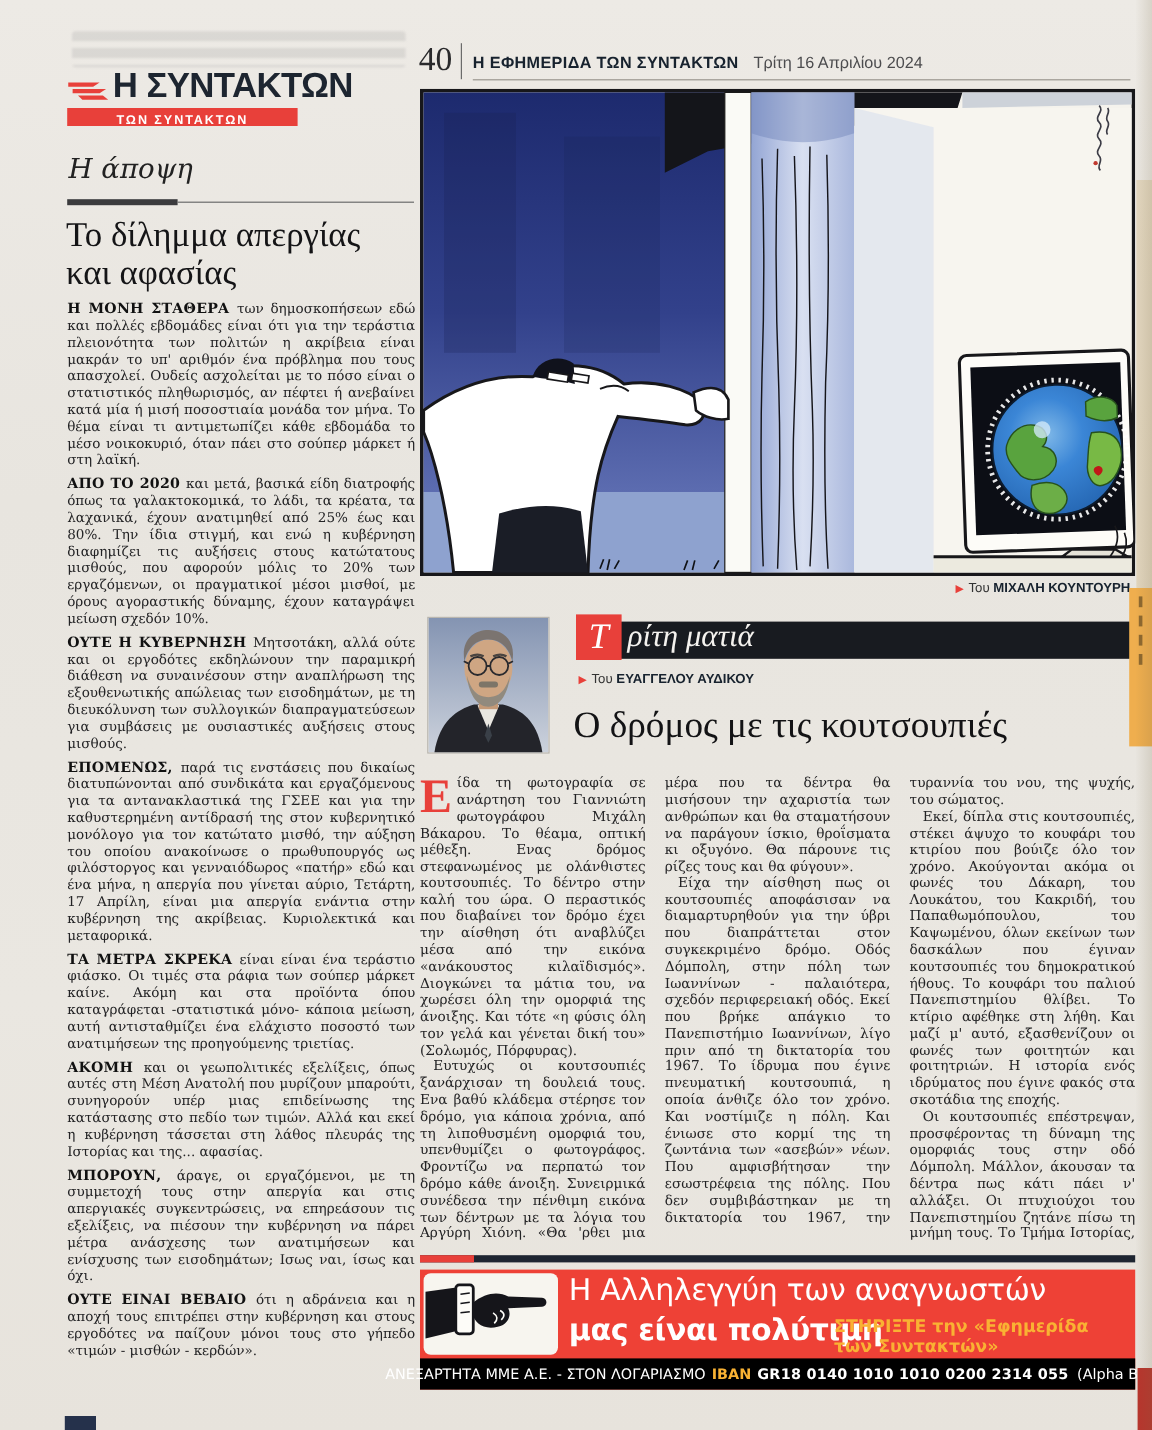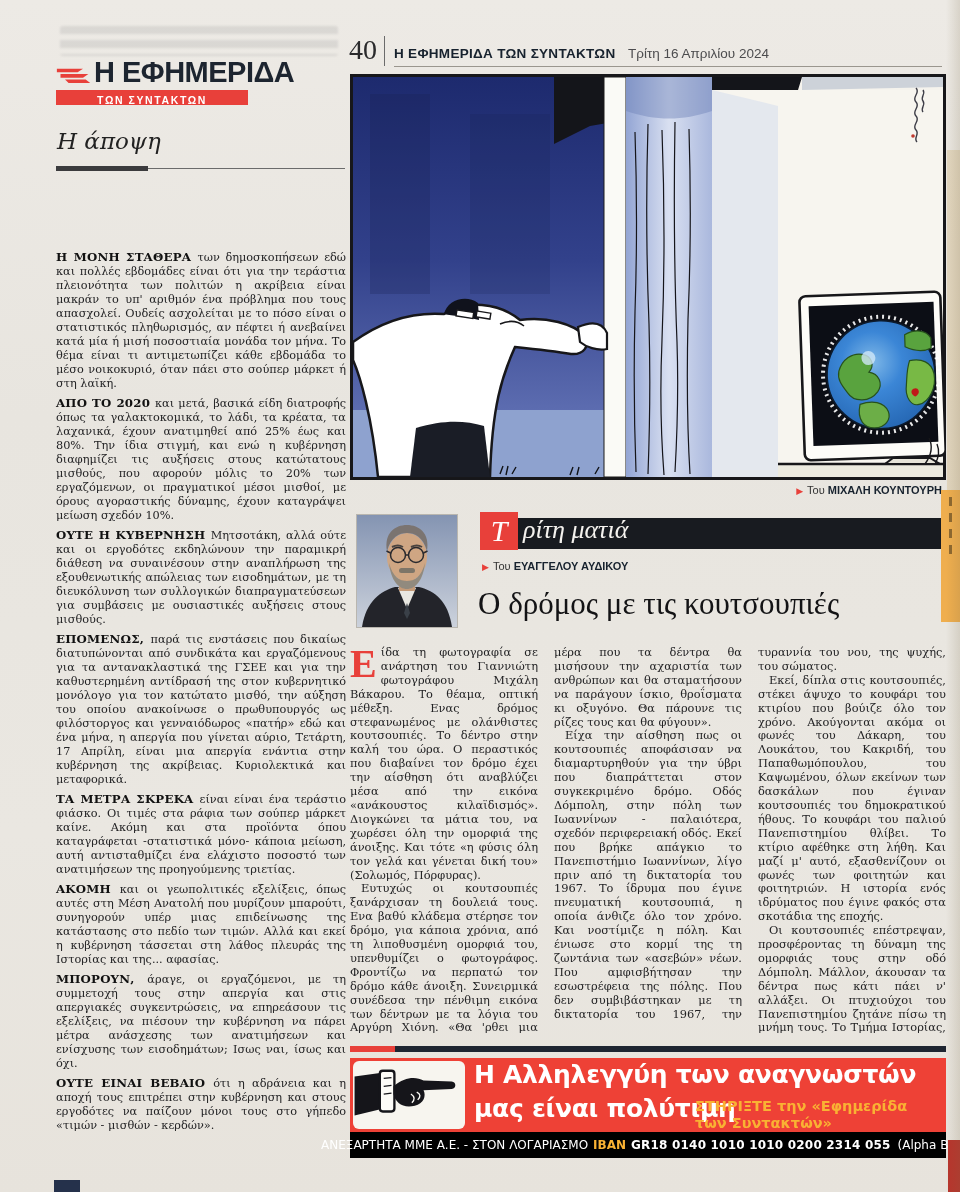--- a/index.html
+++ b/index.html
@@ -73,21 +73,21 @@
   .dropcap{float:left;font-family:"Liberation Serif",serif;font-size:40px;line-height:32px;
         color:#e8403a;padding:2px 4px 0 0;font-weight:bold;}
 
   
   .sep-bar{position:absolute;left:350px;top:1046px;width:596px;height:6px;background:#1e2531;}
   .sep-bar::before{content:"";position:absolute;left:0;top:0;width:45px;height:6px;background:#e8403a;}
   .banner{position:absolute;left:350px;top:1058px;width:596px;height:100px;background:#ee4136;}
   .banner-hand{position:absolute;left:3px;top:3px;width:112px;height:68px;background:#f7f5ef;
         border-radius:6px;}
   .banner-h1{position:absolute;left:124px;top:2px;font-family:"DejaVu Sans",sans-serif;
-        font-weight:bold;font-size:25px;color:#fff;letter-spacing:-.3px;}
+        font-weight:normal;font-size:25px;color:#fff;letter-spacing:-.3px;}
   .banner-h2{position:absolute;left:124px;top:36px;font-family:"DejaVu Sans",sans-serif;
         font-weight:bold;font-size:25px;color:#fff;letter-spacing:-.3px;}
   .banner-support{position:absolute;left:345px;top:40px;width:250px;font-family:"DejaVu Sans",sans-serif;
         font-weight:bold;font-size:14.5px;line-height:16.5px;color:#f9b233;}
   .banner-foot{position:absolute;left:0;bottom:0;width:100%;height:26px;background:#000000;
         display:flex;align-items:center;justify-content:center;white-space:nowrap;
         font-family:"DejaVu Sans",sans-serif;font-size:12px;color:#fff;}
   .banner-foot .lbl{color:#f9b233;font-weight:bold;margin:0 5px;}
   .banner-foot .iban{font-weight:bold;letter-spacing:.2px;}
   .banner-foot .bank{margin-left:7px;}
@@ -114,30 +114,34 @@
   </div>
   <div class="hdr-rule"></div>
 
   <div class="logo">
     <div class="logo-row">
       <svg class="logo-icon" viewBox="0 0 40 26">
         <path d="M1 6 L30 6 L24 10 L1 10 Z" fill="#e8403a"></path>
         <path d="M5 12 L36 12 L30 16 L5 16 Z" fill="#e8403a"></path>
         <path d="M10 18 L33 18 L38 22 L14 22 Z" fill="#e8403a"></path>
       </svg>
-      <div class="logo-main">Η ΕΦΗΜΕΡΙΔΑ</div>
+      <div class="logo-main">Η ΣΥΝΤΑΚΤΩΝ</div>
     </div>
     <div class="logo-bar">
       <span>ΤΩΝ ΣΥΝΤΑΚΤΩΝ</span>
     </div>
   </div>
 
   <div class="op-section">Η άποψη</div>
   <div class="op-div-thick"></div>
   <div class="op-div-thin"></div>
+  <div class="op-title">
+    <div>Το δίλημμα απεργίας</div>
+    <div>και αφασίας</div>
+  </div>
   <div class="op-body">
       <p><strong>Η ΜΟΝΗ ΣΤΑΘΕΡΑ </strong>των δημοσκοπήσεων εδώ και πολλές εβδομάδες είναι ότι για την τεράστια πλειονότητα των πολιτών η ακρίβεια είναι μακράν το υπ' αριθμόν ένα πρόβλημα που τους απασχολεί. Ουδείς ασχολείται με το πόσο είναι ο στατιστικός πληθωρισμός, αν πέφτει ή ανεβαίνει κατά μία ή μισή ποσοστιαία μονάδα τον μήνα. Το θέμα είναι τι αντιμετωπίζει κάθε εβδομάδα το μέσο νοικοκυριό, όταν πάει στο σούπερ μάρκετ ή στη λαϊκή.</p>
       <p><strong>ΑΠΟ ΤΟ 2020 </strong>και μετά, βασικά είδη διατροφής όπως τα γαλακτοκομικά, το λάδι, τα κρέατα, τα λαχανικά, έχουν ανατιμηθεί από 25% έως και 80%. Την ίδια στιγμή, και ενώ η κυβέρνηση διαφημίζει τις αυξήσεις στους κατώτατους μισθούς, που αφορούν μόλις το 20% των εργαζόμενων, οι πραγματικοί μέσοι μισθοί, με όρους αγοραστικής δύναμης, έχουν καταγράψει μείωση σχεδόν 10%.</p>
       <p><strong>ΟΥΤΕ Η ΚΥΒΕΡΝΗΣΗ </strong>Μητσοτάκη, αλλά ούτε και οι εργοδότες εκδηλώνουν την παραμικρή διάθεση να συναινέσουν στην αναπλήρωση της εξουθενωτικής απώλειας των εισοδημάτων, με τη διευκόλυνση των συλλογικών διαπραγματεύσεων για συμβάσεις με ουσιαστικές αυξήσεις στους μισθούς.</p>
       <p><strong>ΕΠΟΜΕΝΩΣ, </strong>παρά τις ενστάσεις που δικαίως διατυπώνονται από συνδικάτα και εργαζόμενους για τα αντανακλαστικά της ΓΣΕΕ και για την καθυστερημένη αντίδρασή της στον κυβερνητικό μονόλογο για τον κατώτατο μισθό, την αύξηση του οποίου ανακοίνωσε ο πρωθυπουργός ως φιλόστοργος και γενναιόδωρος «πατήρ» εδώ και ένα μήνα, η απεργία που γίνεται αύριο, Τετάρτη, 17 Απρίλη, είναι μια απεργία ενάντια στην κυβέρνηση της ακρίβειας. Κυριολεκτικά και μεταφορικά.</p>
       <p><strong>ΤΑ ΜΕΤΡΑ ΣΚΡΕΚΑ </strong>είναι είναι ένα τεράστιο φιάσκο. Οι τιμές στα ράφια των σούπερ μάρκετ καίνε. Ακόμη και στα προϊόντα όπου καταγράφεται -στατιστικά μόνο- κάποια μείωση, αυτή αντισταθμίζει ένα ελάχιστο ποσοστό των ανατιμήσεων της προηγούμενης τριετίας.</p>
       <p><strong>ΑΚΟΜΗ </strong>και οι γεωπολιτικές εξελίξεις, όπως αυτές στη Μέση Ανατολή που μυρίζουν μπαρούτι, συνηγορούν υπέρ μιας επιδείνωσης της κατάστασης στο πεδίο των τιμών. Αλλά και εκεί η κυβέρνηση τάσσεται στη λάθος πλευράς της Ιστορίας και της... αφασίας.</p>
       <p><strong>ΜΠΟΡΟΥΝ, </strong>άραγε, οι εργαζόμενοι, με τη συμμετοχή τους στην απεργία και στις απεργιακές συγκεντρώσεις, να επηρεάσουν τις εξελίξεις, να πιέσουν την κυβέρνηση να πάρει μέτρα ανάσχεσης των ανατιμήσεων και ενίσχυσης των εισοδημάτων; Ισως ναι, ίσως και όχι.</p>
       <p><strong>ΟΥΤΕ ΕΙΝΑΙ ΒΕΒΑΙΟ </strong>ότι η αδράνεια και η αποχή τους επιτρέπει στην κυβέρνηση και στους εργοδότες να παίζουν μόνοι τους στο γήπεδο «τιμών - μισθών - κερδών».</p>
     </div>

